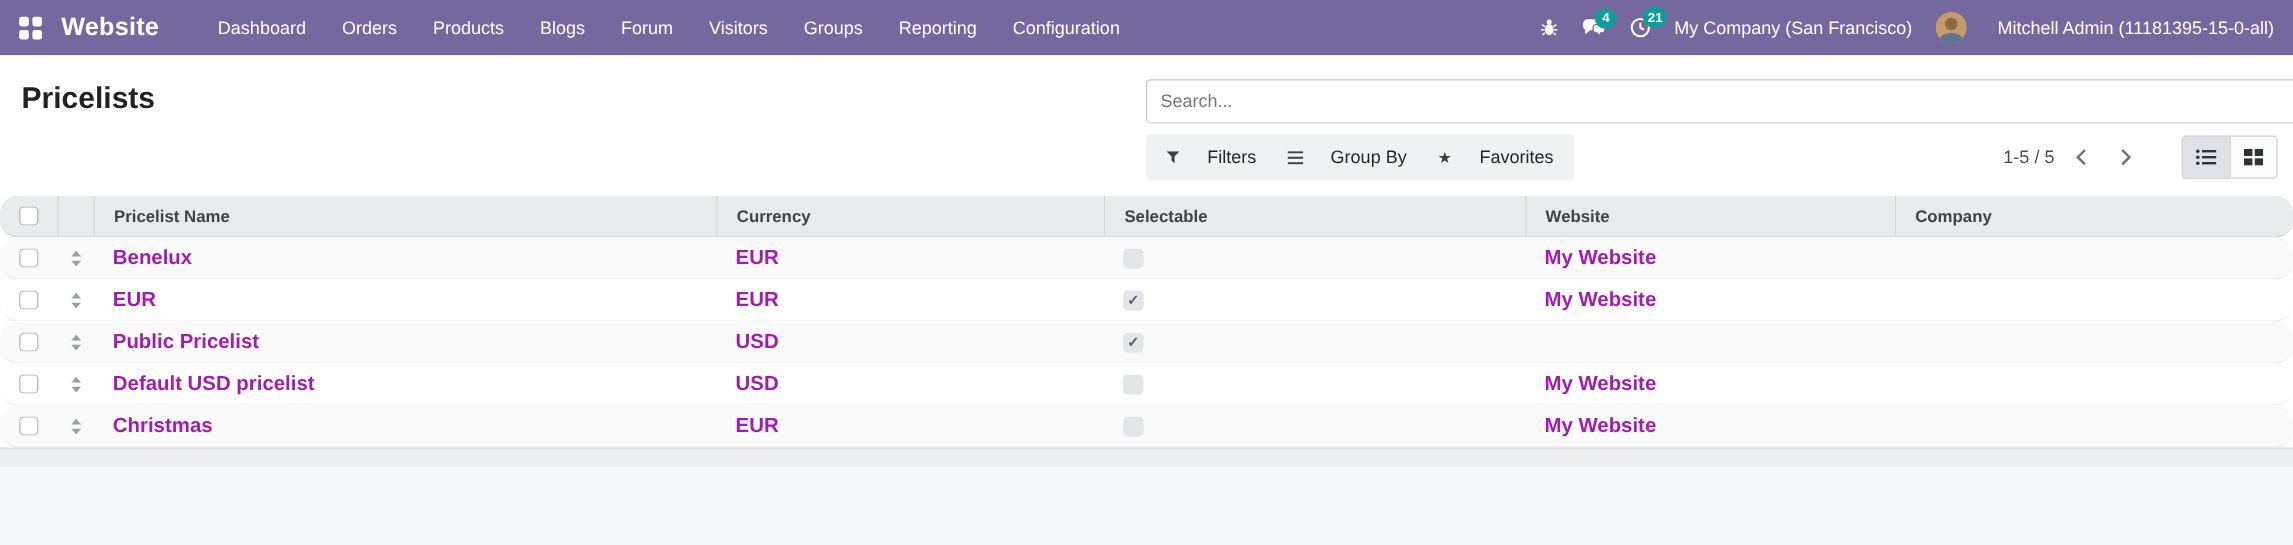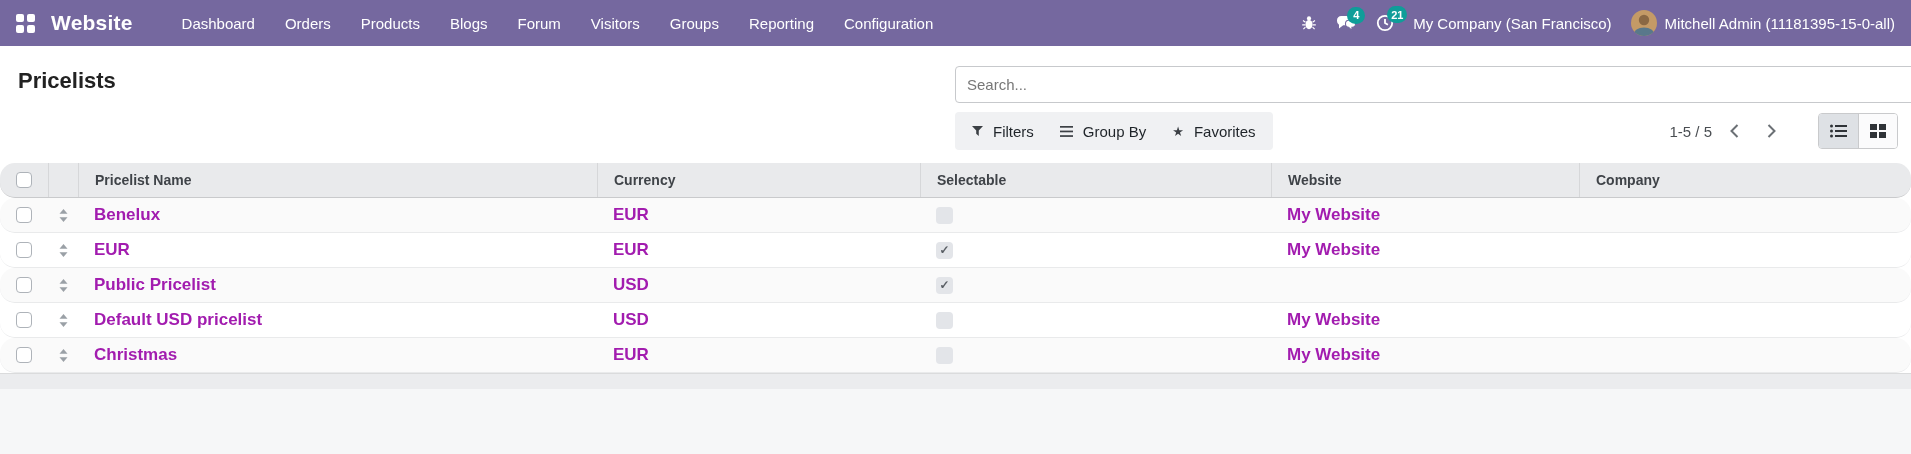--- a/index.html
+++ b/index.html
@@ -16,40 +16,40 @@
   .brand { font-size:21px; font-weight:700; margin-right:34px; cursor:pointer; letter-spacing:.2px; }
   .nav-menu { display:flex; align-items:center; height:100%; }
   .nav-item { font-size:15px; padding:0 15px; height:100%; display:flex; align-items:center;
               cursor:pointer; white-space:nowrap; }
   .nav-right { margin-left:auto; display:flex; align-items:center; gap:19px; }
   .nav-icon { position:relative; display:flex; align-items:center; cursor:pointer; }
   .badge { position:absolute; top:-8px; left:11px; background:var(--badge,#0f9d99); color:#fff;
            font-size:11px; font-weight:700; min-width:18px; height:17px; border-radius:9px;
            display:flex; align-items:center; justify-content:center; padding:0 4px; }
   .nav-company, .nav-user { font-size:15px; cursor:pointer; white-space:nowrap; }
-  .nav-user { display:flex; align-items:center; gap:8px; }
+  .nav-user { display:flex; align-items:center; gap:26px; }
   .avatar { width:26px; height:26px; border-radius:50%; overflow:hidden; flex:0 0 26px; display:block; }
 
   
   .control-panel { position:relative; height:117px; flex:0 0 117px; background:#fff; }
-  .page-title { position:absolute; left:18px; top:22px; font-size:22px; color:#222; }
+  .page-title { position:absolute; left:18px; top:22px; font-size:25px; color:#222; }
   .btn-group { position:absolute; left:18px; top:65px; display:flex; }
   .btn-create { background:var(--primary-button,#7a6aa8); color:#fff; border:1px solid var(--primary-button,#7a6aa8);
                 font-size:15px; padding:0 15px; height:33px; border-radius:4px 0 0 4px; cursor:pointer;
                 font-family:inherit; }
   .btn-export { background:#fff; border:1px solid #c9cacc; border-left:none; width:37px; height:33px;
                 border-radius:0 4px 4px 0; cursor:pointer; display:flex; align-items:center; justify-content:center; }
   .search-wrap { position:absolute; left:955px; top:20px; width:1100px; height:37px; }
   .search-input { width:100%; height:100%; border:1px solid #c7c9cc; border-radius:4px;
                   font-size:15px; padding:0 36px 0 11px; color:#333; outline:none; font-family:inherit; }
   .search-input::placeholder { color:#777; }
   .search-btn { position:absolute; right:10px; top:10px; cursor:pointer; line-height:0; }
   .filter-bar { position:absolute; left:955px; top:66px; height:38px; background:#f0f1f3;
                 border-radius:4px; display:flex; align-items:center; padding:0 4px; }
-  .filter-item { display:flex; align-items:center; gap:10px; font-size:15px; color:#1f2429;
+  .filter-item { display:flex; align-items:center; gap:23px; font-size:15px; color:#1f2429;
                  padding:0 13px; height:100%; cursor:pointer; white-space:nowrap; }
   .star-glyph { font-size:13px; color:#3c4045; line-height:1; }
   .pager-zone { position:absolute; right:13px; top:66px; height:38px; display:flex; align-items:center; }
   .pager-text { font-size:15px; color:#4a4e52; }
   .pager-btn { padding:6px 10px; cursor:pointer; line-height:0; margin-left:8px; }
   .pager-btn:first-of-type { margin-left:16px; }
   .view-switcher { display:flex; margin-left:32px; border:1px solid #c9cacc; border-radius:4px; overflow:hidden; }
   .vs-btn { width:39px; height:34px; display:flex; align-items:center; justify-content:center;
             cursor:pointer; background:#fbfbfc; }
   .vs-btn.active { background:#dee1e5; }

